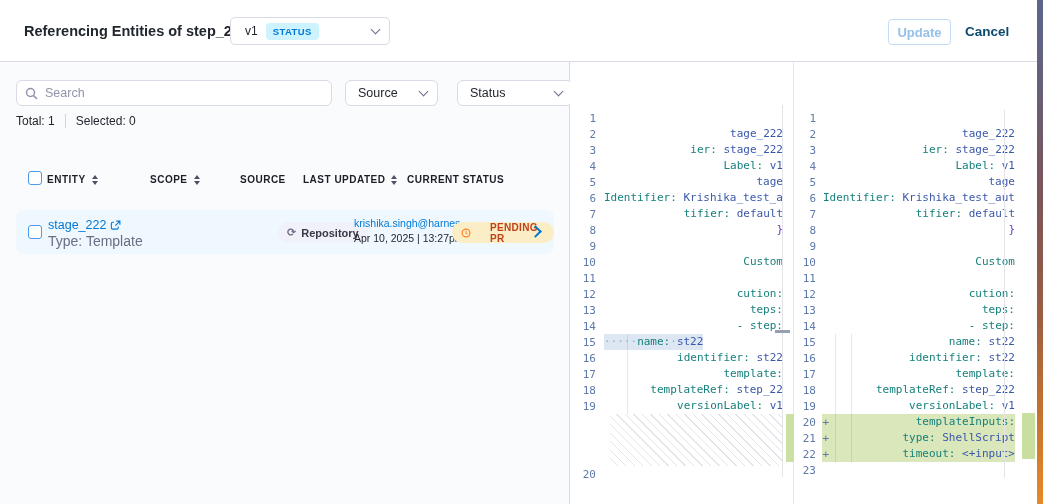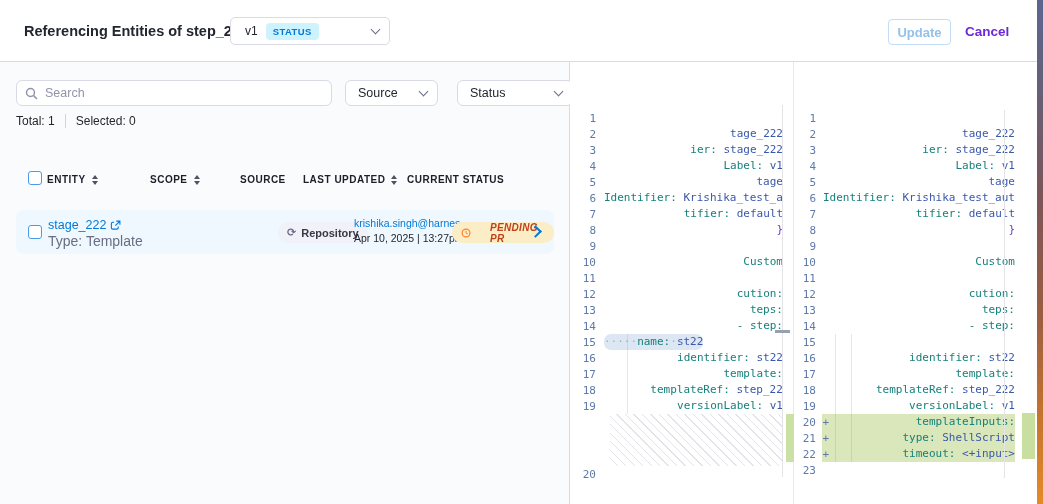--- a/index.html
+++ b/index.html
@@ -30,21 +30,21 @@
     letter-spacing:.4px; padding:3px 7px; border-radius:4px;
   }
   .chev { width:7px; height:7px; border-right:1.5px solid #6b6d85; border-bottom:1.5px solid #6b6d85;
     transform:rotate(45deg); margin-top:-3px; }
   .version-select .chev { margin-left:auto; }
   .update-btn {
     position:absolute; left:888px; top:19px; width:63px; height:26px;
     background:#fff; border:1px solid #c3dcf5; border-radius:4px;
     color:#94c0ea; font-size:13px; font-weight:600; display:flex; align-items:center; justify-content:center;
   }
-  .cancel-btn { position:absolute; left:965px; top:24px; font-size:13.5px; font-weight:700; color:#6d28d9; cursor:pointer; }
+  .cancel-btn { position:absolute; left:965px; top:24px; font-size:13.5px; font-weight:700; color:#0c4a6e; cursor:pointer; }
 
   
   .left-panel { position:absolute; left:0; top:62px; width:570px; height:442px; background:#fafbfc; border-right:1px solid #d9dae5; }
   .search-box {
     position:absolute; left:16px; top:18px; width:316px; height:26px;
     background:#fff; border:1px solid #d9dae5; border-radius:6px; display:flex; align-items:center; padding:12px 8px;
   }
   .search-box input { border:none; outline:none; background:transparent; font-size:12.5px; color:#22272f; width:100%;
     font-family:"Liberation Sans","DejaVu Sans",sans-serif; }
   .search-box input::placeholder { color:#9293ab; }
@@ -78,21 +78,21 @@
     position:absolute; left:262px; top:12px; height:21px; background:#f1f1f9; border-radius:10px;
     display:flex; align-items:center; gap:5px; padding:0 9px; font-size:11px; font-weight:600; color:#383946;
   }
   .repo-glyph { color:#6b6d85; font-size:11px; line-height:1; }
   .upd-cell { left:338px; font-size:10.5px; }
   .upd-by { color:#0278d5; }
   .upd-at { color:#22272f; }
   .status-badge {
     position:absolute; left:436px; top:12px; height:21px; background:#fbeec7; border-radius:10px;
     display:flex; align-items:center; gap:19px; padding:0 9px; font-size:10px; font-weight:700;
-    letter-spacing:.3px; color:#c04119;font-style:italic;
+    letter-spacing:.3px; color:#c04119;
   }
   .row-chev { position:absolute; left:515px; top:17px; width:9px; height:9px;
     border-right:2px solid #0278d5; border-bottom:2px solid #0278d5; transform:rotate(-45deg); }
 
   
   .diff-panel { position:absolute; left:570px; top:62px; width:467px; height:442px; background:#fff; }
   .diff-hdr { position:absolute; left:0; top:0; width:467px; height:43px; background:#fafbfc; border-bottom:1px solid #ececf1; }
   .diff-title { position:absolute; top:14px; font-size:13px; font-weight:700; color:#22272f; }
   .copy-icon { position:absolute; left:433px; top:13px; width:17px; height:17px; cursor:pointer; }
   .sash { position:absolute; left:223px; top:0; width:1px; height:442px; background:#e7e7ee; cursor:col-resize; }
@@ -100,21 +100,21 @@
   .editor { position:absolute; top:43px; height:399px; overflow:hidden; padding-top:5px;
     font-family:"DejaVu Sans Mono","Liberation Mono",monospace; font-size:11px; }
   #editor-original  { left:0;   width:213px; }
   #editor-refreshed { left:224px; width:221px; }
   .code-line { display:flex; height:16px; align-items:center; white-space:pre; }
   .gutter { flex:none; text-align:right; color:#5f79a9; position:relative; }
   #editor-original  .gutter { width:34px; padding-right:8px; }
   #editor-refreshed .gutter { width:28px; padding-right:6px; }
   .gutter .plus { position:absolute; right:-7px; top:0; color:#5f79a9; }
   .ltext { flex:1; height:16px; line-height:16px;text-align:right; }
-  .changed .ltext { flex:none; background:#dce7f3;border-radius:7px; }
+  .changed .ltext { flex:none; background:#dce7f3; }
   .added { }
   .added .ltext { background:#d9e7ba; }
   .seg-k { color:#16817c; }
   .seg-v { color:#3a58ab; }
   .seg-p { color:#6a3fc3; }
   .seg-w { color:#9fb0c6; }
   .hatch-block { height:52px; margin-left:40px;
     background:repeating-linear-gradient(45deg, transparent 0 5px, #e4e4e8 5px 6px); }
 
   .vline { position:absolute; width:1px; background:#e3e3e8; }
@@ -268,21 +268,21 @@
           <div class="code-line"><span class="gutter">5</span><span class="ltext"><span class="seg-v">tage</span></span></div>
           <div class="code-line"><span class="gutter">6</span><span class="ltext"><span class="seg-k">Identifier: </span><span class="seg-v">Krishika_test_aut</span></span></div>
           <div class="code-line"><span class="gutter">7</span><span class="ltext"><span class="seg-k">tifier: </span><span class="seg-v">default</span></span></div>
           <div class="code-line"><span class="gutter">8</span><span class="ltext"><span class="seg-p">}</span></span></div>
           <div class="code-line"><span class="gutter">9</span><span class="ltext"></span></div>
           <div class="code-line"><span class="gutter">10</span><span class="ltext"><span class="seg-k">  Custom</span></span></div>
           <div class="code-line"><span class="gutter">11</span><span class="ltext"></span></div>
           <div class="code-line"><span class="gutter">12</span><span class="ltext"><span class="seg-k">cution:</span></span></div>
           <div class="code-line"><span class="gutter">13</span><span class="ltext"><span class="seg-k">teps:</span></span></div>
           <div class="code-line"><span class="gutter">14</span><span class="ltext"><span class="seg-k"> - step:</span></span></div>
-          <div class="code-line"><span class="gutter">15</span></div>
+          <div class="code-line"><span class="gutter">15</span><span class="ltext"><span class="seg-k">     name: </span><span class="seg-v">st22</span></span></div>
           <div class="code-line"><span class="gutter">16</span><span class="ltext"><span class="seg-k">     identifier: </span><span class="seg-v">st22</span></span></div>
           <div class="code-line"><span class="gutter">17</span><span class="ltext"><span class="seg-k">     template:</span></span></div>
           <div class="code-line"><span class="gutter">18</span><span class="ltext"><span class="seg-k">       templateRef: </span><span class="seg-v">step_222</span></span></div>
           <div class="code-line"><span class="gutter">19</span><span class="ltext"><span class="seg-k">       versionLabel: </span><span class="seg-v">v1</span></span></div>
           <div class="code-line added"><span class="gutter">20<span class="plus">+</span></span><span class="ltext"><span class="seg-k">     templateInputs:</span></span></div>
           <div class="code-line added"><span class="gutter">21<span class="plus">+</span></span><span class="ltext"><span class="seg-k">       type: </span><span class="seg-v">ShellScript</span></span></div>
           <div class="code-line added"><span class="gutter">22<span class="plus">+</span></span><span class="ltext"><span class="seg-k">       timeout: </span><span class="seg-v">&lt;+input&gt;</span></span></div>
           <div class="code-line"><span class="gutter">23</span><span class="ltext"></span></div>
         </div>
 

